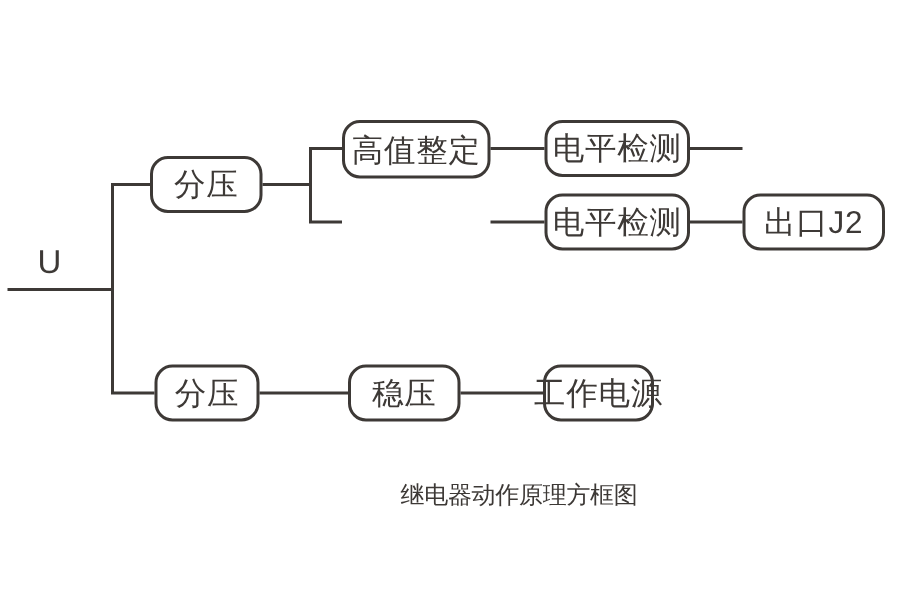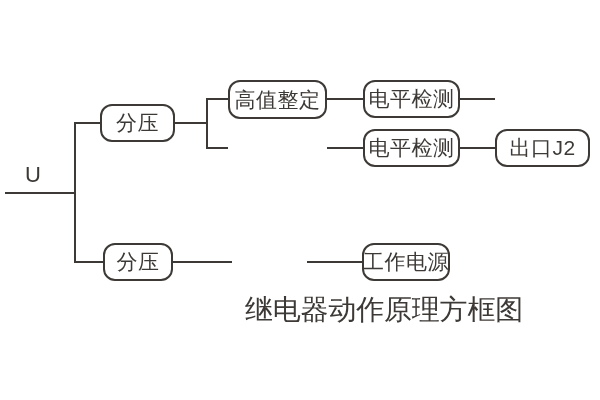--- a/index.html
+++ b/index.html
@@ -45,24 +45,24 @@
     left: 20px;
     top: 162px;
     width: 26px;
     text-align: center;
     font-size: 22px;
     color: var(--text, #3d3936);
   }
   .caption {
     position: absolute;
     left: 245px;
-    top: 291px;
+    top: 320px;
     width: 202px;
     text-align: center;
-    font-size: 28px;
+    font-size: 16px;
     letter-spacing: -0.2px;
     color: var(--text, #3d3936);
     white-space: nowrap;
   }
 </style>
 </head>
 <body>
 
 <div id="canvas">
 
@@ -82,17 +82,18 @@
   <div class="hline" style="left:460px; top:147px; width:35px;"></div>
   <div class="hline" style="left:173px; top:261px; width:59px;"></div>
   <div class="hline" style="left:307px; top:261px; width:55px;"></div>
 
   <div class="node" style="left:100px; top:104px; width:75px; height:38px;">分压</div>
   <div class="node" style="left:228px; top:80px;  width:99px; height:39px;">高值整定</div>
   <div class="node" style="left:363px; top:80px;  width:97px; height:38px;">电平检测</div>
   <div class="node" style="left:363px; top:129px; width:97px; height:38px;">电平检测</div>
   <div class="node" style="left:495px; top:129px; width:95px; height:38px;">出口J2</div>
   <div class="node" style="left:103px; top:243px; width:70px; height:38px;">分压</div>
-  <div class="node" style="left:362px; top:243px; width:88px; height:38px;">工作电源</div>
+  <div class="node" style="left:232px; top:243px; width:75px; height:38px;">稳压</div>
+  <div class="node" style="left:362px; top:243px; width:74px; height:38px;">工作电源</div>
 
   <div class="caption">继电器动作原理方框图</div>
 
 </div>
 
 </body></html>

